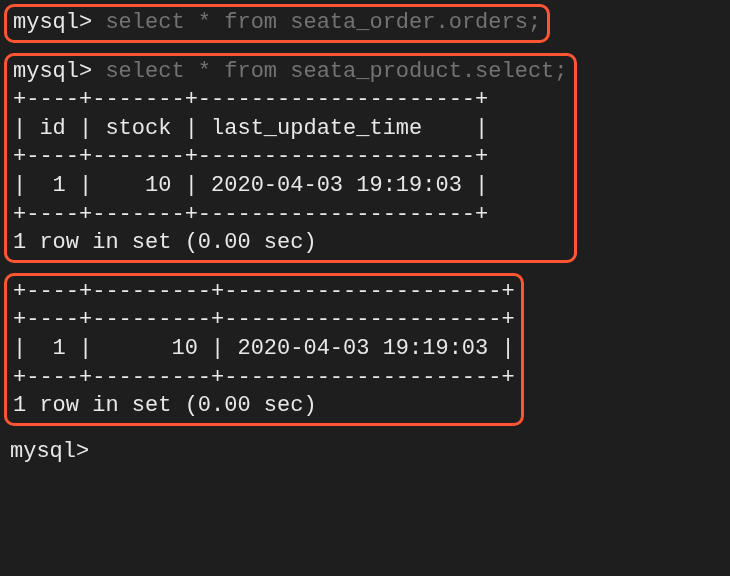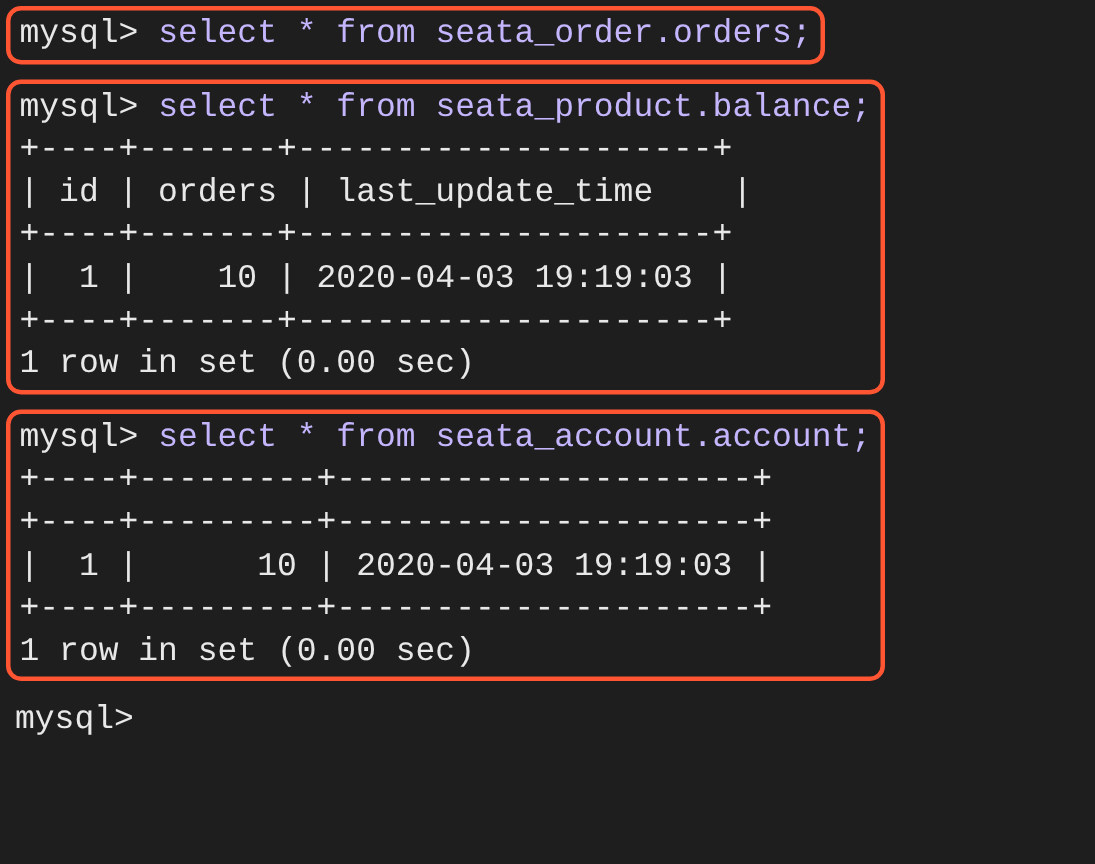--- a/index.html
+++ b/index.html
@@ -21,51 +21,50 @@
       border: 3px solid #ff5533;
       border-radius: 10px;
       padding: 2px 6px 2px 6px;
       margin-bottom: 10px;
       display: inline-block;
     }
     .prompt {
       color: #e8e8e8;
     }
     .query {
-      color: #c4b5fd;
+      color: #737373;
       margin-top: 20px;
     }
     .line {
       white-space: pre;
     }
     .final-prompt {
       padding: 2px 6px;
     }
   </style>
 </head>
 <body>
 
 
 
 <div class="block">
   <div class="line"><span class="prompt">mysql&gt;</span><span class="query"> select * from seata_order.orders;</span></div>
 </div>
 <br>
 <div class="block">
-  <div class="line"><span class="prompt">mysql&gt;</span><span class="query"> select * from seata_product.balance;</span></div>
+  <div class="line"><span class="prompt">mysql&gt;</span><span class="query"> select * from seata_product.select;</span></div>
   <div class="line">+----+-------+---------------------+</div>
-  <div class="line">| id | orders | last_update_time    |</div>
+  <div class="line">| id | stock | last_update_time    |</div>
   <div class="line">+----+-------+---------------------+</div>
   <div class="line">|  1 |    10 | 2020-04-03 19:19:03 |</div>
   <div class="line">+----+-------+---------------------+</div>
   <div class="line">1 row in set (0.00 sec)</div>
 </div>
 <br>
 <div class="block">
-  <div class="line"><span class="prompt">mysql&gt;</span><span class="query"> select * from seata_account.account;</span></div>
   <div class="line">+----+---------+---------------------+</div>
   <div class="line">+----+---------+---------------------+</div>
   <div class="line">|  1 |      10 | 2020-04-03 19:19:03 |</div>
   <div class="line">+----+---------+---------------------+</div>
   <div class="line">1 row in set (0.00 sec)</div>
 </div>
 
 <div class="final-prompt line">mysql&gt;</div>
 
 

